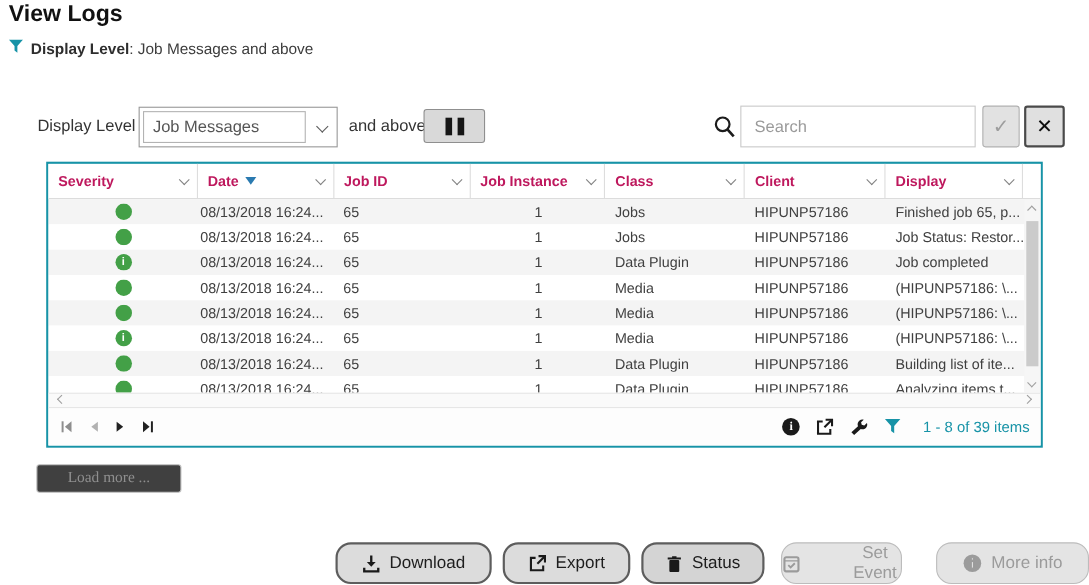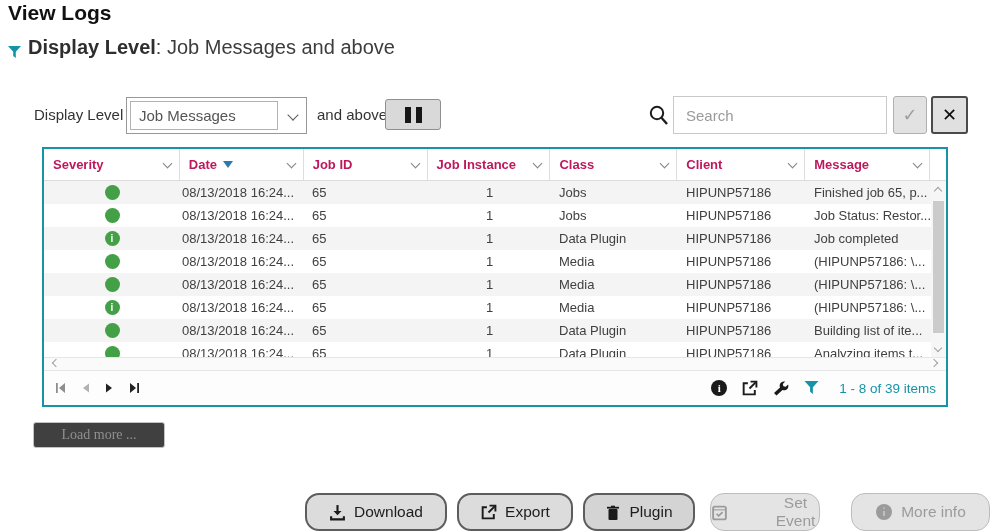--- a/index.html
+++ b/index.html
@@ -1,21 +1,21 @@
 <!DOCTYPE html>
 <html><head>
 <meta charset="utf-8">
 <style>
   * { margin:0; padding:0; box-sizing:border-box; }
   html,body { width:990px; height:532px; background:#fff; font-family:"Liberation Sans","DejaVu Sans",sans-serif; overflow:hidden; }
   .page { position:relative; width:990px; height:376px; }
 
   
   .title { position:absolute; left:8px; top:1px; font-size:21px; font-weight:bold; color:#111; }
-  .filter-line { position:absolute; left:8px; top:36px; display:flex; align-items:flex-end; gap:7px; font-size:20px; color:#3c3c3c; }
+  .filter-line { position:absolute; left:8px; top:36px; display:flex; align-items:flex-start; gap:7px; font-size:14px; color:#3c3c3c; }
   .filter-line b { color:#2e2e2e; }
 
   
   .controls { position:absolute; left:0; top:96px; width:990px; height:40px; }
   .ctl-label { position:absolute; top:10px; font-size:15px; color:#333; }
   .combo { position:absolute; left:126px; top:1px; width:181px; height:37px; background:#fff; border:1px solid #989898; display:flex; align-items:stretch; }
   .combo-inner { flex:1; margin:3px 0 3px 3px; border:1px solid #b3b3b3; display:flex; align-items:center; padding-left:8px; font-size:15px; color:#555; }
   .combo-chev { width:28px; display:flex; align-items:center; justify-content:center; }
   .pause-btn { position:absolute; left:385px; top:3px; width:56px; height:31px; background:#d9d9d9; border:1px solid #8f8f8f; border-radius:3px; display:flex; align-items:center; justify-content:center; gap:5px; cursor:pointer; }
   .pause-btn i { display:block; width:6px; height:16px; background:#161616; }
@@ -134,21 +134,21 @@
         </div>
       <div class="th c4">
           <span>Class</span>
           <span class="chev"></span>
         </div>
       <div class="th c5">
           <span>Client</span>
           <span class="chev"></span>
         </div>
       <div class="th c6">
-          <span>Message</span>
+          <span>Display</span>
           <span class="chev"></span>
         </div>
       <div class="th c7"></div>
     </div>
 
     <div class="tbody">
 
       <div class="tr odd">
     <div class="td c0">
             <span class="sev success"></span>
@@ -318,21 +318,21 @@
           <path d="M13.8 2.2L8 8" stroke="#1a1a1a" stroke-width="1.8"></path>
         </svg>
       <span>Export</span>
     </button>
     <button class="action-btn b-purge">
       <svg width="16" height="17" viewBox="0 0 16 17">
           <rect class="fillpart" x="3.5" y="5" width="9" height="11" rx="1" fill="#1a1a1a"></rect>
           <rect class="fillpart" x="2" y="2.8" width="12" height="1.8" fill="#1a1a1a"></rect>
           <path d="M6 2.5h4" stroke="#1a1a1a" stroke-width="1.6" fill="none"></path>
         </svg>
-      <span>Plugin</span>
+      <span>Status</span>
     </button>
     <button class="action-btn disabled b-setevent">
       <svg width="17" height="17" viewBox="0 0 16 16">
           <rect x="2" y="2.5" width="12" height="12" rx="1.5" fill="none" stroke="#9b9b9b" stroke-width="1.8"></rect>
           <path d="M2 5.5h12" stroke="#9b9b9b" stroke-width="1"></path>
           <path d="M5.3 9.2l2 2 3.6-3.6" fill="none" stroke="#9b9b9b" stroke-width="1.6"></path>
         </svg>
       <span>Set Event</span>
     </button>
     <button class="action-btn disabled b-moreinfo">

